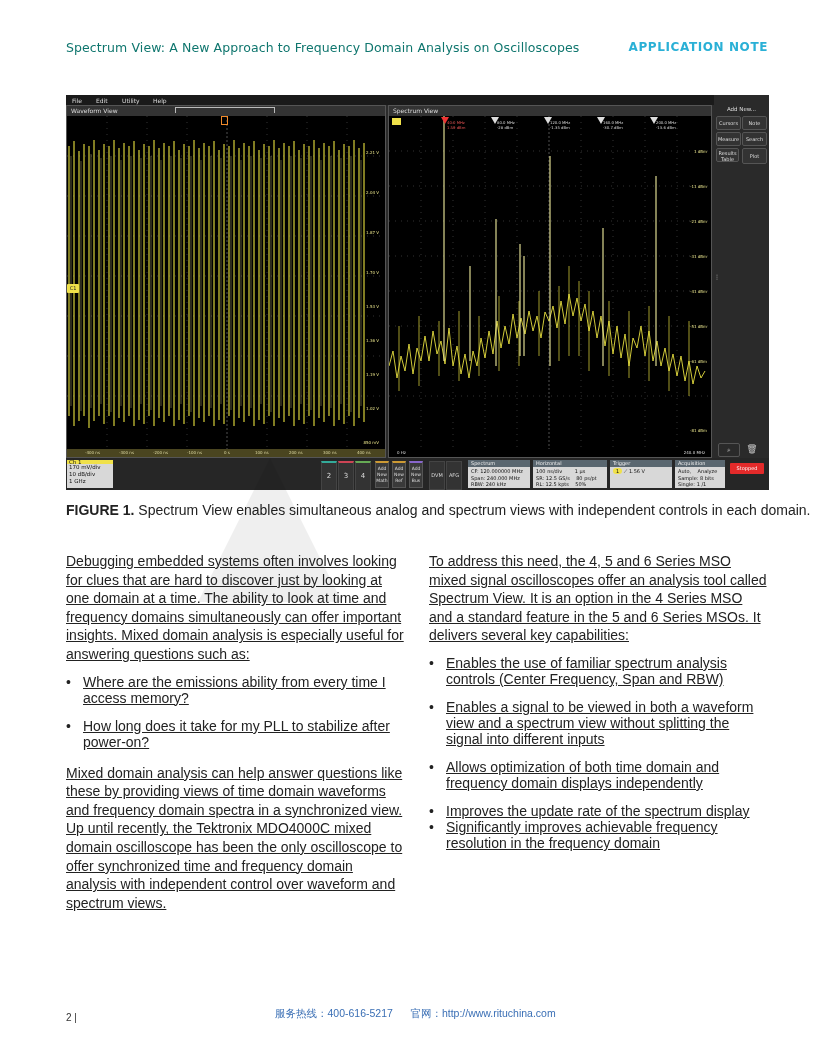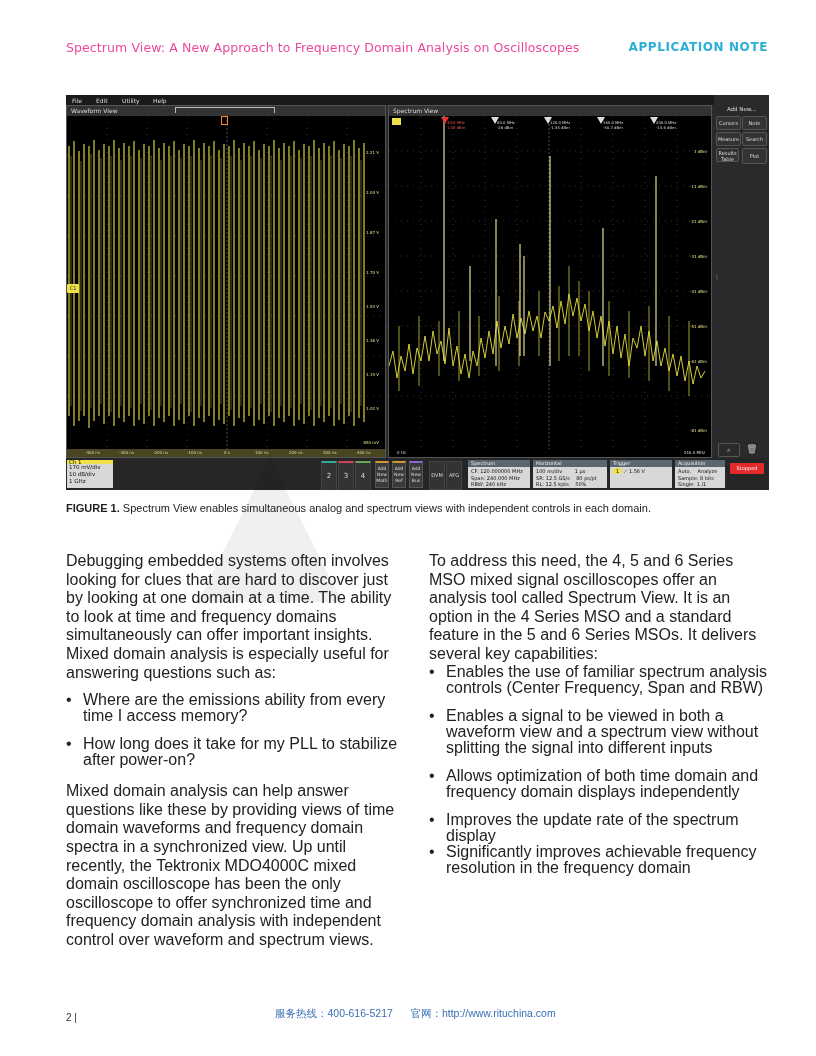--- a/index.html
+++ b/index.html
@@ -1,17 +1,17 @@
 <!DOCTYPE html>
 <html><head>
 <meta charset="utf-8">
 <style>
   html, body { margin: 0; padding: 0; background: #ffffff; }
   body { width: 816px; height: 1056px; position: relative; overflow: hidden; font-family: "Liberation Sans", sans-serif; color: #222; }
-  .hdr-title { position: absolute; left: 66px; top: 40px; font-size: 13px; color: #ec4899; letter-spacing: 0.1px; font-family: "DejaVu Sans", sans-serif; font-size: 12.5px; }
+  .hdr-title { position: absolute; left: 66px; top: 40px; font-size: 13px; color: #0f766e; letter-spacing: 0.1px; font-family: "DejaVu Sans", sans-serif; font-size: 12.5px; }
   .hdr-tag { position: absolute; right: 48px; top: 40px; font-size: 13px; color: #2ab0d6; font-weight: bold; letter-spacing: 0.6px; font-family: "DejaVu Sans", sans-serif; font-size: 12px;}
 
   
   .scope { position: absolute; left: 66px; top: 95px; width: 703px; height: 395px; background: #2b2b2b; overflow: hidden; font-family: "DejaVu Sans", sans-serif; }
   .menubar { position: absolute; left: 0; top: 0; width: 703px; height: 10px; background: #1a1a1a; }
   .menubar span { color: #ddd; font-size: 6px; position: absolute; top: 2px; }
   .wv { position: absolute; left: 0; top: 10px; width: 320px; height: 353px; background: #000; border: 1px solid #555; box-sizing: border-box; }
   .sv { position: absolute; left: 322px; top: 10px; width: 324px; height: 353px; background: #000; border: 1px solid #555; box-sizing: border-box; }
   .pane-title { position: absolute; left: 0; top: 0; height: 10px; width: 100%; background: #333; color: #ddd; font-size: 6px; padding-left: 4px; line-height: 10px; box-sizing: border-box; }
   .side { position: absolute; left: 648px; top: 0; width: 55px; height: 363px; background: #2a2a2a; }
@@ -23,24 +23,24 @@
   .chbtn { position: absolute; top: 3px; width: 14px; height: 27px; background: #333; border: 1px solid #444; color: #ddd; font-size: 7px; text-align: center; line-height: 27px; }
   .addbtn { position: absolute; top: 3px; width: 14px; height: 27px; background: #3a3a3a; border: 1px solid #555; color: #ddd; font-size: 4.5px; text-align: center; line-height: 6px; padding-top: 3px; box-sizing: border-box; }
   .infobox { position: absolute; top: 2px; height: 28px; background: #d8d8d8; font-size: 5px; color: #111; box-sizing: border-box; }
   .infobox .ih { background: #5a6770; color: #eee; height: 7px; line-height: 7px; padding-left: 3px; font-size: 5px; }
   .infobox .ib { padding: 1px 3px; line-height: 6.5px; }
   .stopped { position: absolute; left: 664px; top: 5px; width: 34px; height: 11px; background: #e32a2a; color: #fff; font-size: 5px; text-align: center; line-height: 11px; border-radius: 1px; }
   .axis-lbl { position: absolute; color: #e8e38a; font-size: 4px; }
   .hax { position: absolute; left: 0; bottom: 0; width: 100%; height: 8px; background: #4a4520; }
   .hax span { position: absolute; top: 1px; color: #dcd8a0; font-size: 4px; }
 
-  .caption { position: absolute; left: 66px; top: 502px; font-size: 11px; color: #222; }
+  .caption { position: absolute; left: 66px; top: 502px; font-size: 14px; color: #222; }
   .caption b { font-weight: bold; }
 
-  .col { position: absolute; font-size: 16px; line-height: 18.6px; color: #222; }
+  .col { position: absolute; font-size: 14px; line-height: 18.6px; color: #222; text-decoration: underline; }
   .col p { margin: 0; }
   .col ul { margin: 0; padding: 0; list-style: none; }
   .col li { position: relative; padding-left: 17px; line-height: 16px; margin: 0; }
   .col li::before { content: "•"; position: absolute; left: 0; top: 0; }
 
   .footer-num { position: absolute; left: 66px; top: 1012px; font-size: 10px; color: #333; }
   .footer-contact { position: absolute; left: 275px; top: 1007px; font-size: 10.5px; color: #3a6fb5; }
   .watermark { position: absolute; left: 180px; top: 440px; width: 180px; height: 180px; opacity: 0.06; pointer-events: none; }
 </style>
 </head>
@@ -257,21 +257,21 @@
   <p>Debugging embedded systems often involves looking for clues that are hard to discover just by looking at one domain at a time. The ability to look at time and frequency domains simultaneously can offer important insights. Mixed domain analysis is especially useful for answering questions such as:</p>
   <ul style="margin-top:10px">
     <li style="margin-bottom:12px">Where are the emissions ability from every time I access memory?</li>
     <li>How long does it take for my PLL to stabilize after power-on?</li>
   </ul>
   <p style="margin-top:14px">Mixed domain analysis can help answer questions like these by providing views of time domain waveforms and frequency domain spectra in a synchronized view. Up until recently, the Tektronix MDO4000C mixed domain oscilloscope has been the only oscilloscope to offer synchronized time and frequency domain analysis with independent control over waveform and spectrum views.</p>
 </div>
 
 <div class="col" style="left:429px;top:552px;width:340px;">
   <p>To address this need, the 4, 5 and 6 Series MSO mixed signal oscilloscopes offer an analysis tool called Spectrum View. It is an option in the 4 Series MSO and a standard feature in the 5 and 6 Series MSOs. It delivers several key capabilities:</p>
-  <ul style="">
+  <ul style="margin-top:10px">
     <li style="margin-bottom:12px">Enables the use of familiar spectrum analysis controls (Center Frequency, Span and RBW)</li>
     <li style="margin-bottom:12px">Enables a signal to be viewed in both a waveform view and a spectrum view without splitting the signal into different inputs</li>
     <li style="margin-bottom:12px">Allows optimization of both time domain and frequency domain displays independently</li>
     <li>Improves the update rate of the spectrum display</li>
     <li style="margin-bottom:12px">Significantly improves achievable frequency resolution in the frequency domain</li>
   </ul>
 </div>
 
 <div class="footer-num">2 |</div>
 <div class="footer-contact" style="white-space:pre">服务热线：400-616-5217      官网：http://www.rituchina.com</div>

